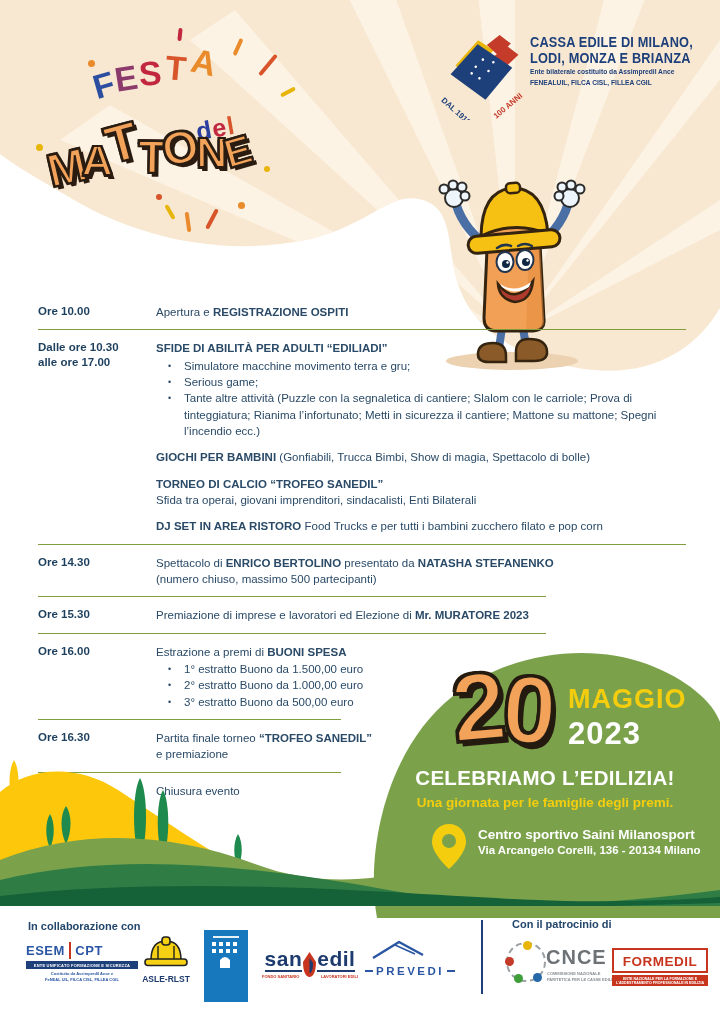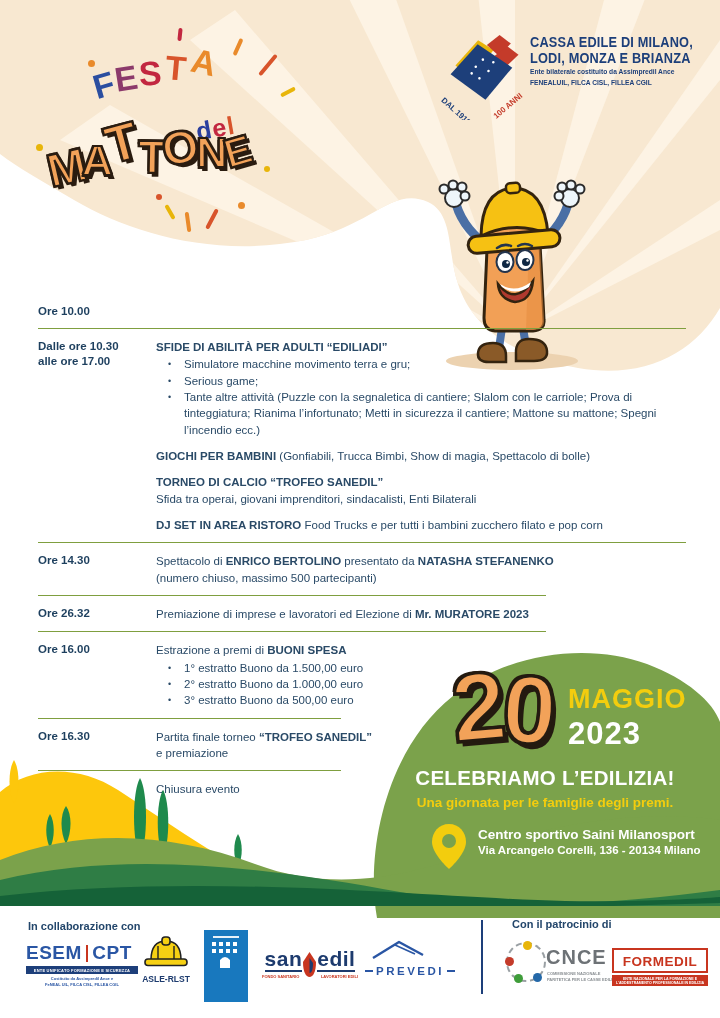--- a/index.html
+++ b/index.html
@@ -100,21 +100,21 @@
 
   
   .footer-label{position:absolute;font-size:11px;font-weight:600;color:#23466b;z-index:6;}
   .lbl-collab{left:28px;top:920px;}
   .lbl-patro{left:512px;top:918px;}
   .foot-div{position:absolute;left:481px;top:920px;width:1.5px;height:74px;background:#1d3f7a;z-index:6;}
   .logo{position:absolute;z-index:6;}
   
   .esem{left:26px;top:942px;width:112px;}
   .esem-row{display:flex;align-items:center;}
-  .esem-row .nm{font-size:19px;font-weight:800;color:#2a56a4;letter-spacing:.5px;}
+  .esem-row .nm{font-size:13px;font-weight:800;color:#2a56a4;letter-spacing:.5px;}
   .esem-sep{width:2.5px;height:17px;background:#c8351f;margin:0 4px;}
   .esem-bar{margin-top:2px;background:#1d3f7a;color:#fff;font-size:4px;font-weight:700;
             text-align:center;padding:1.5px 0;letter-spacing:.2px;}
   .esem-sub{font-size:4px;font-weight:700;color:#2a56a4;line-height:1.5;margin-top:1.5px;text-align:center;}
   
   .asle{left:140px;top:936px;width:52px;text-align:center;}
   .asle-lbl{font-size:8.5px;font-weight:800;color:#1d3b6e;margin-top:2px;}
   
   .bldg{left:204px;top:930px;}
   
@@ -270,20 +270,23 @@
       <circle cx="115.5" cy="82.5" r="1.2" fill="#fff"></circle>
     <path d="M86,106 Q103,128 121,103 Q119,123 103,124 Q87,121 86,106 Z" fill="#b03a2e" stroke="#33230f" stroke-width="2.5"></path>
     <path d="M88,106 q15,10 31,-2 l-2,5 q-14,9 -27,0 z" fill="#fff"></path>
   </svg>
 
   <div class="schedule" id="schedule">
       <div class="sched-row">
         <div class="sched-time">
           <div>Ore 10.00</div>
         </div>
+        <div class="sched-content">
+          <div class="blk"><span>Apertura e </span><span class="b">REGISTRAZIONE OSPITI</span></div>
+        </div>
       </div>
       <div class="sched-div" style="width: 648px;"></div>
       <div class="sched-row">
         <div class="sched-time">
           <div>Dalle ore 10.30</div>
           <div>alle ore 17.00</div>
         </div>
         <div class="sched-content">
           <div class="blk"><span class="b">SFIDE DI ABILITÀ PER ADULTI “EDILIADI”</span></div>
           <div class="bullets tight">
@@ -312,21 +315,21 @@
           <div>Ore 14.30</div>
         </div>
         <div class="sched-content">
           <div class="blk"><span>Spettacolo di </span><span class="b">ENRICO BERTOLINO</span><span> presentato da </span><span class="b">NATASHA STEFANENKO</span></div>
           <div class="blk tight"><span>(numero chiuso, massimo 500 partecipanti)</span></div>
         </div>
       </div>
       <div class="sched-div" style="width: 508px;"></div>
       <div class="sched-row">
         <div class="sched-time">
-          <div>Ore 26.32</div>
+          <div>Ore 15.30</div>
         </div>
         <div class="sched-content">
           <div class="blk"><span>Premiazione di imprese e lavoratori ed Elezione di </span><span class="b">Mr. MURATORE 2023</span></div>
         </div>
       </div>
       <div class="sched-div" style="width: 508px;"></div>
       <div class="sched-row">
         <div class="sched-time">
           <div>Ore 16.00</div>
         </div>

